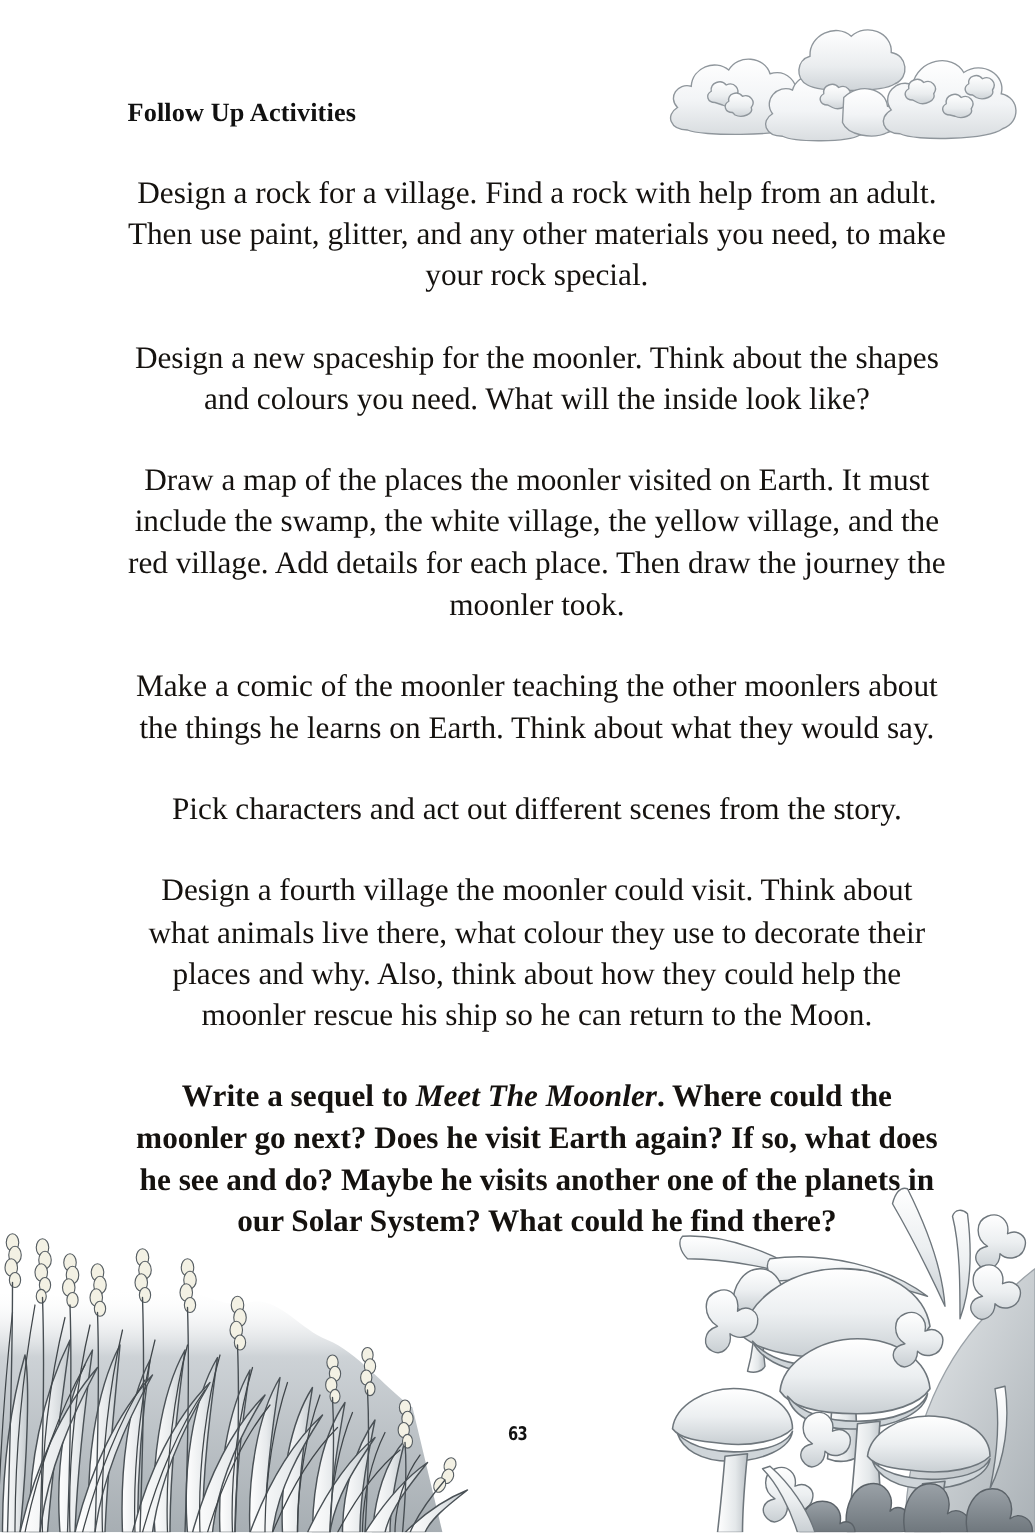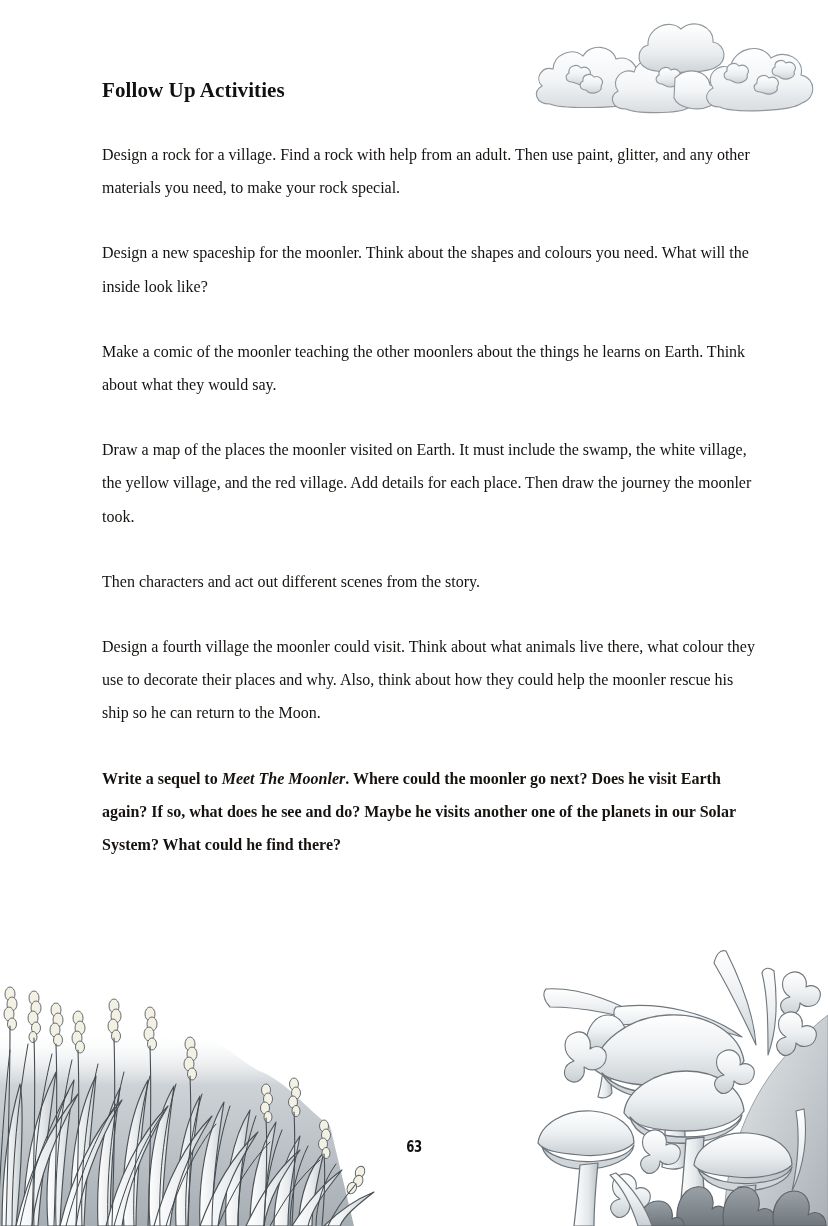--- a/index.html
+++ b/index.html
@@ -52,25 +52,25 @@
   }
   #heading {
     font-weight: bold;
     font-size: 21px;
     line-height: 28px;
     letter-spacing: 0.1px;
     color: #111111;
     margin: 0 0 34px 0;
   }
   .activity-paragraph {
-    font-size: 16px;
+    font-size: 25px;
     line-height: 33.2px;
     color: #15120f;
     margin: 0 0 32px 0;
-    text-align: left;
+    text-align: center;
   }
   .activity-paragraph:last-child {
     margin-bottom: 0;
     font-weight: bold;
   }
   .activity-paragraph em {
     font-style: italic;
   }
 
   
@@ -144,25 +144,25 @@
   </svg>
 
   <div id="content">
 
     <h1 id="heading">Follow Up Activities</h1>
 
     <p class="activity-paragraph">Design a rock for a village. Find a rock with help from an adult. Then use paint, glitter, and any other materials you need, to make your rock special.</p>
 
     <p class="activity-paragraph">Design a new spaceship for the moonler. Think about the shapes and colours you need. What will the inside look like?</p>
 
+    <p class="activity-paragraph">Draw a map of the places the moonler visited on Earth. It must include the swamp, the white village, the yellow village, and the red village. Add details for each place. Then draw the journey the moonler took.</p>
+
     <p class="activity-paragraph">Make a comic of the moonler teaching the other moonlers about the things he learns on Earth. Think about what they would say.</p>
 
-    <p class="activity-paragraph">Draw a map of the places the moonler visited on Earth. It must include the swamp, the white village, the yellow village, and the red village. Add details for each place. Then draw the journey the moonler took.</p>
-
-    <p class="activity-paragraph">Then characters and act out different scenes from the story.</p>
+    <p class="activity-paragraph">Pick characters and act out different scenes from the story.</p>
 
     <p class="activity-paragraph">Design a fourth village the moonler could visit. Think about what animals live there, what colour they use to decorate their places and why. Also, think about how they could help the moonler rescue his ship so he can return to the Moon.</p>
 
     <p class="activity-paragraph"><span>Write a sequel to </span><em>Meet The Moonler</em><span>. Where could the moonler go next? Does he visit Earth again? If so, what does he see and do? Maybe he visits another one of the planets in our Solar System? What could he find there?</span></p>
 
   </div>
 
   <div id="page-number">63</div>
 
   <svg class="art" id="grass-art" viewBox="0 0 400 250" aria-hidden="true">

